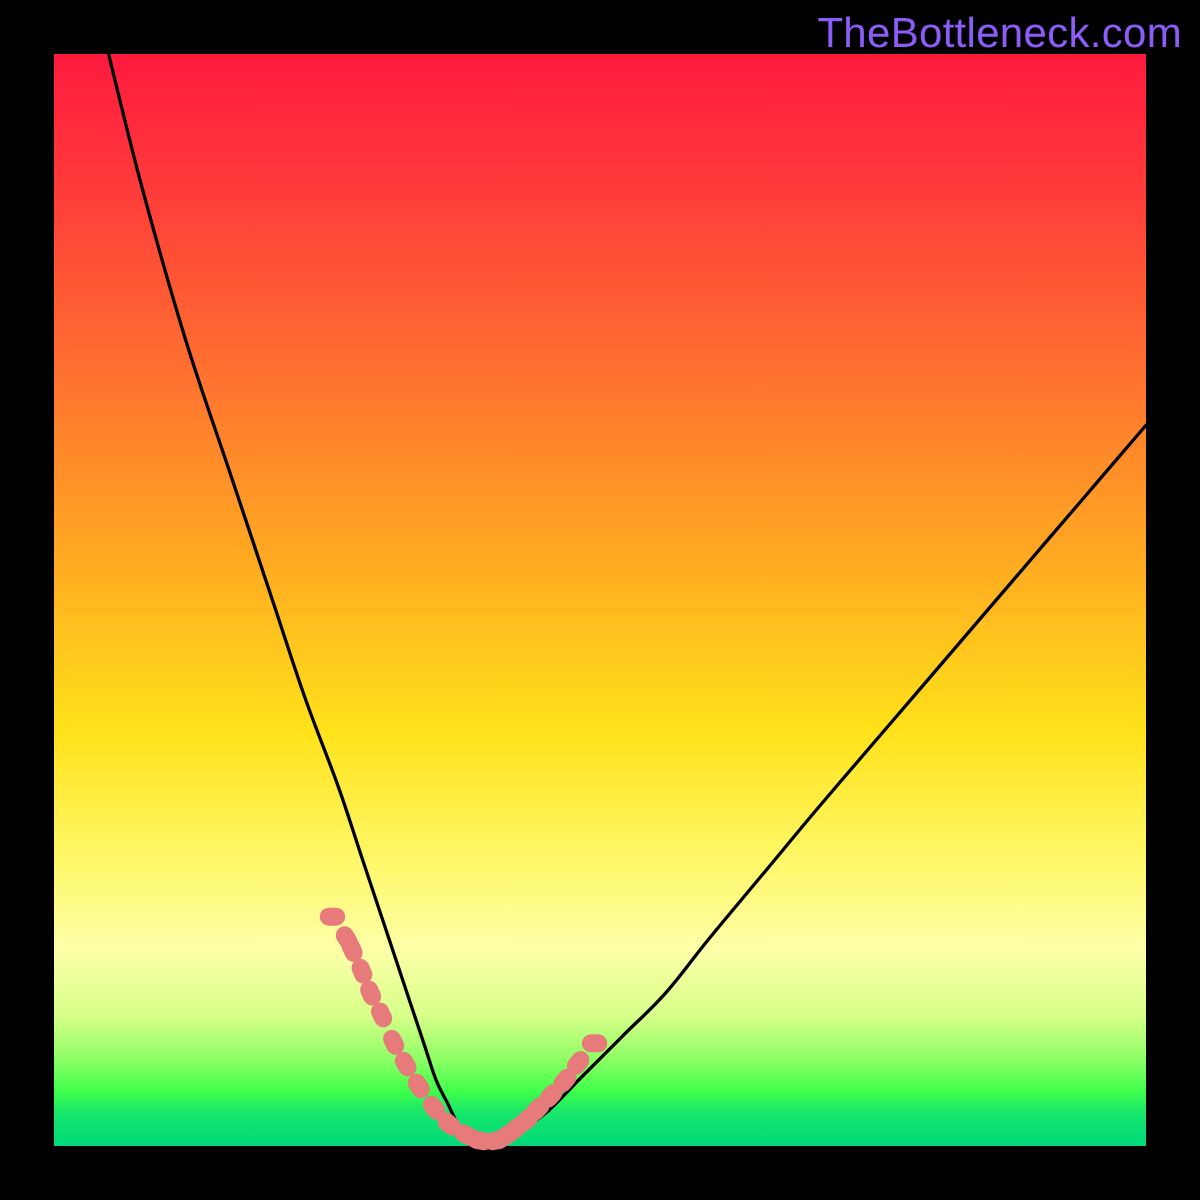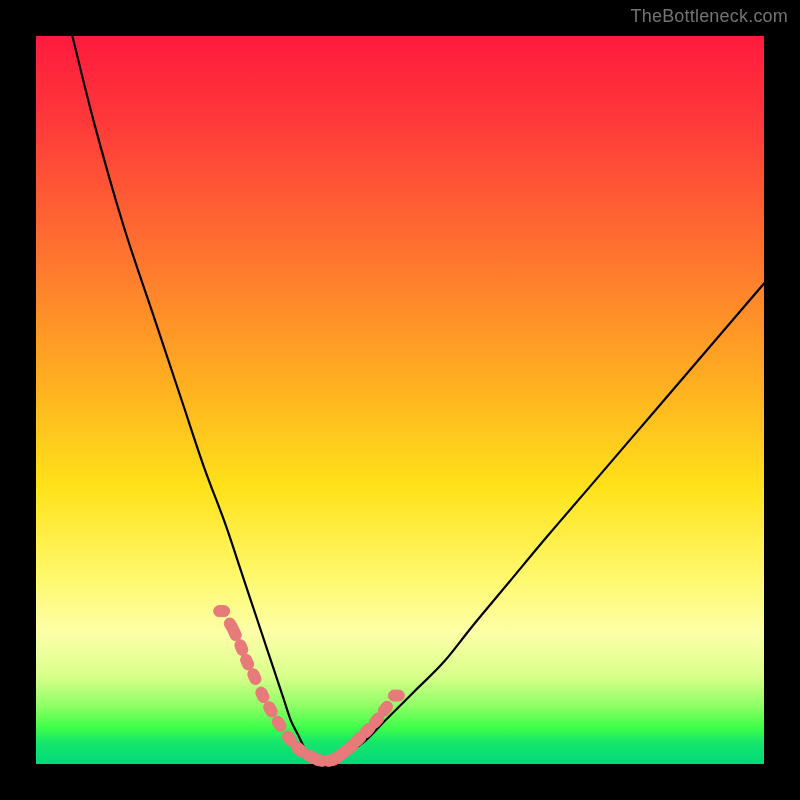--- a/index.html
+++ b/index.html
@@ -39,22 +39,22 @@
       #8fff66 92%,
       #3fff4a 95%,
       #16e66a 97%,
       #00d97a 100%
     );
   }
   .watermark {
     position: absolute;
     top: 6px;
     right: 12px;
-    color: #737373;
-    font-size: 18px;
+    color: #8b5cf6;
+    font-size: 28px;
     font-weight: 500;
     letter-spacing: 0.2px;
     user-select: none;
   }
   svg.curve-layer {
     position: absolute;
     left: 0;
     top: 0;
     width: 728px;
     height: 728px;

